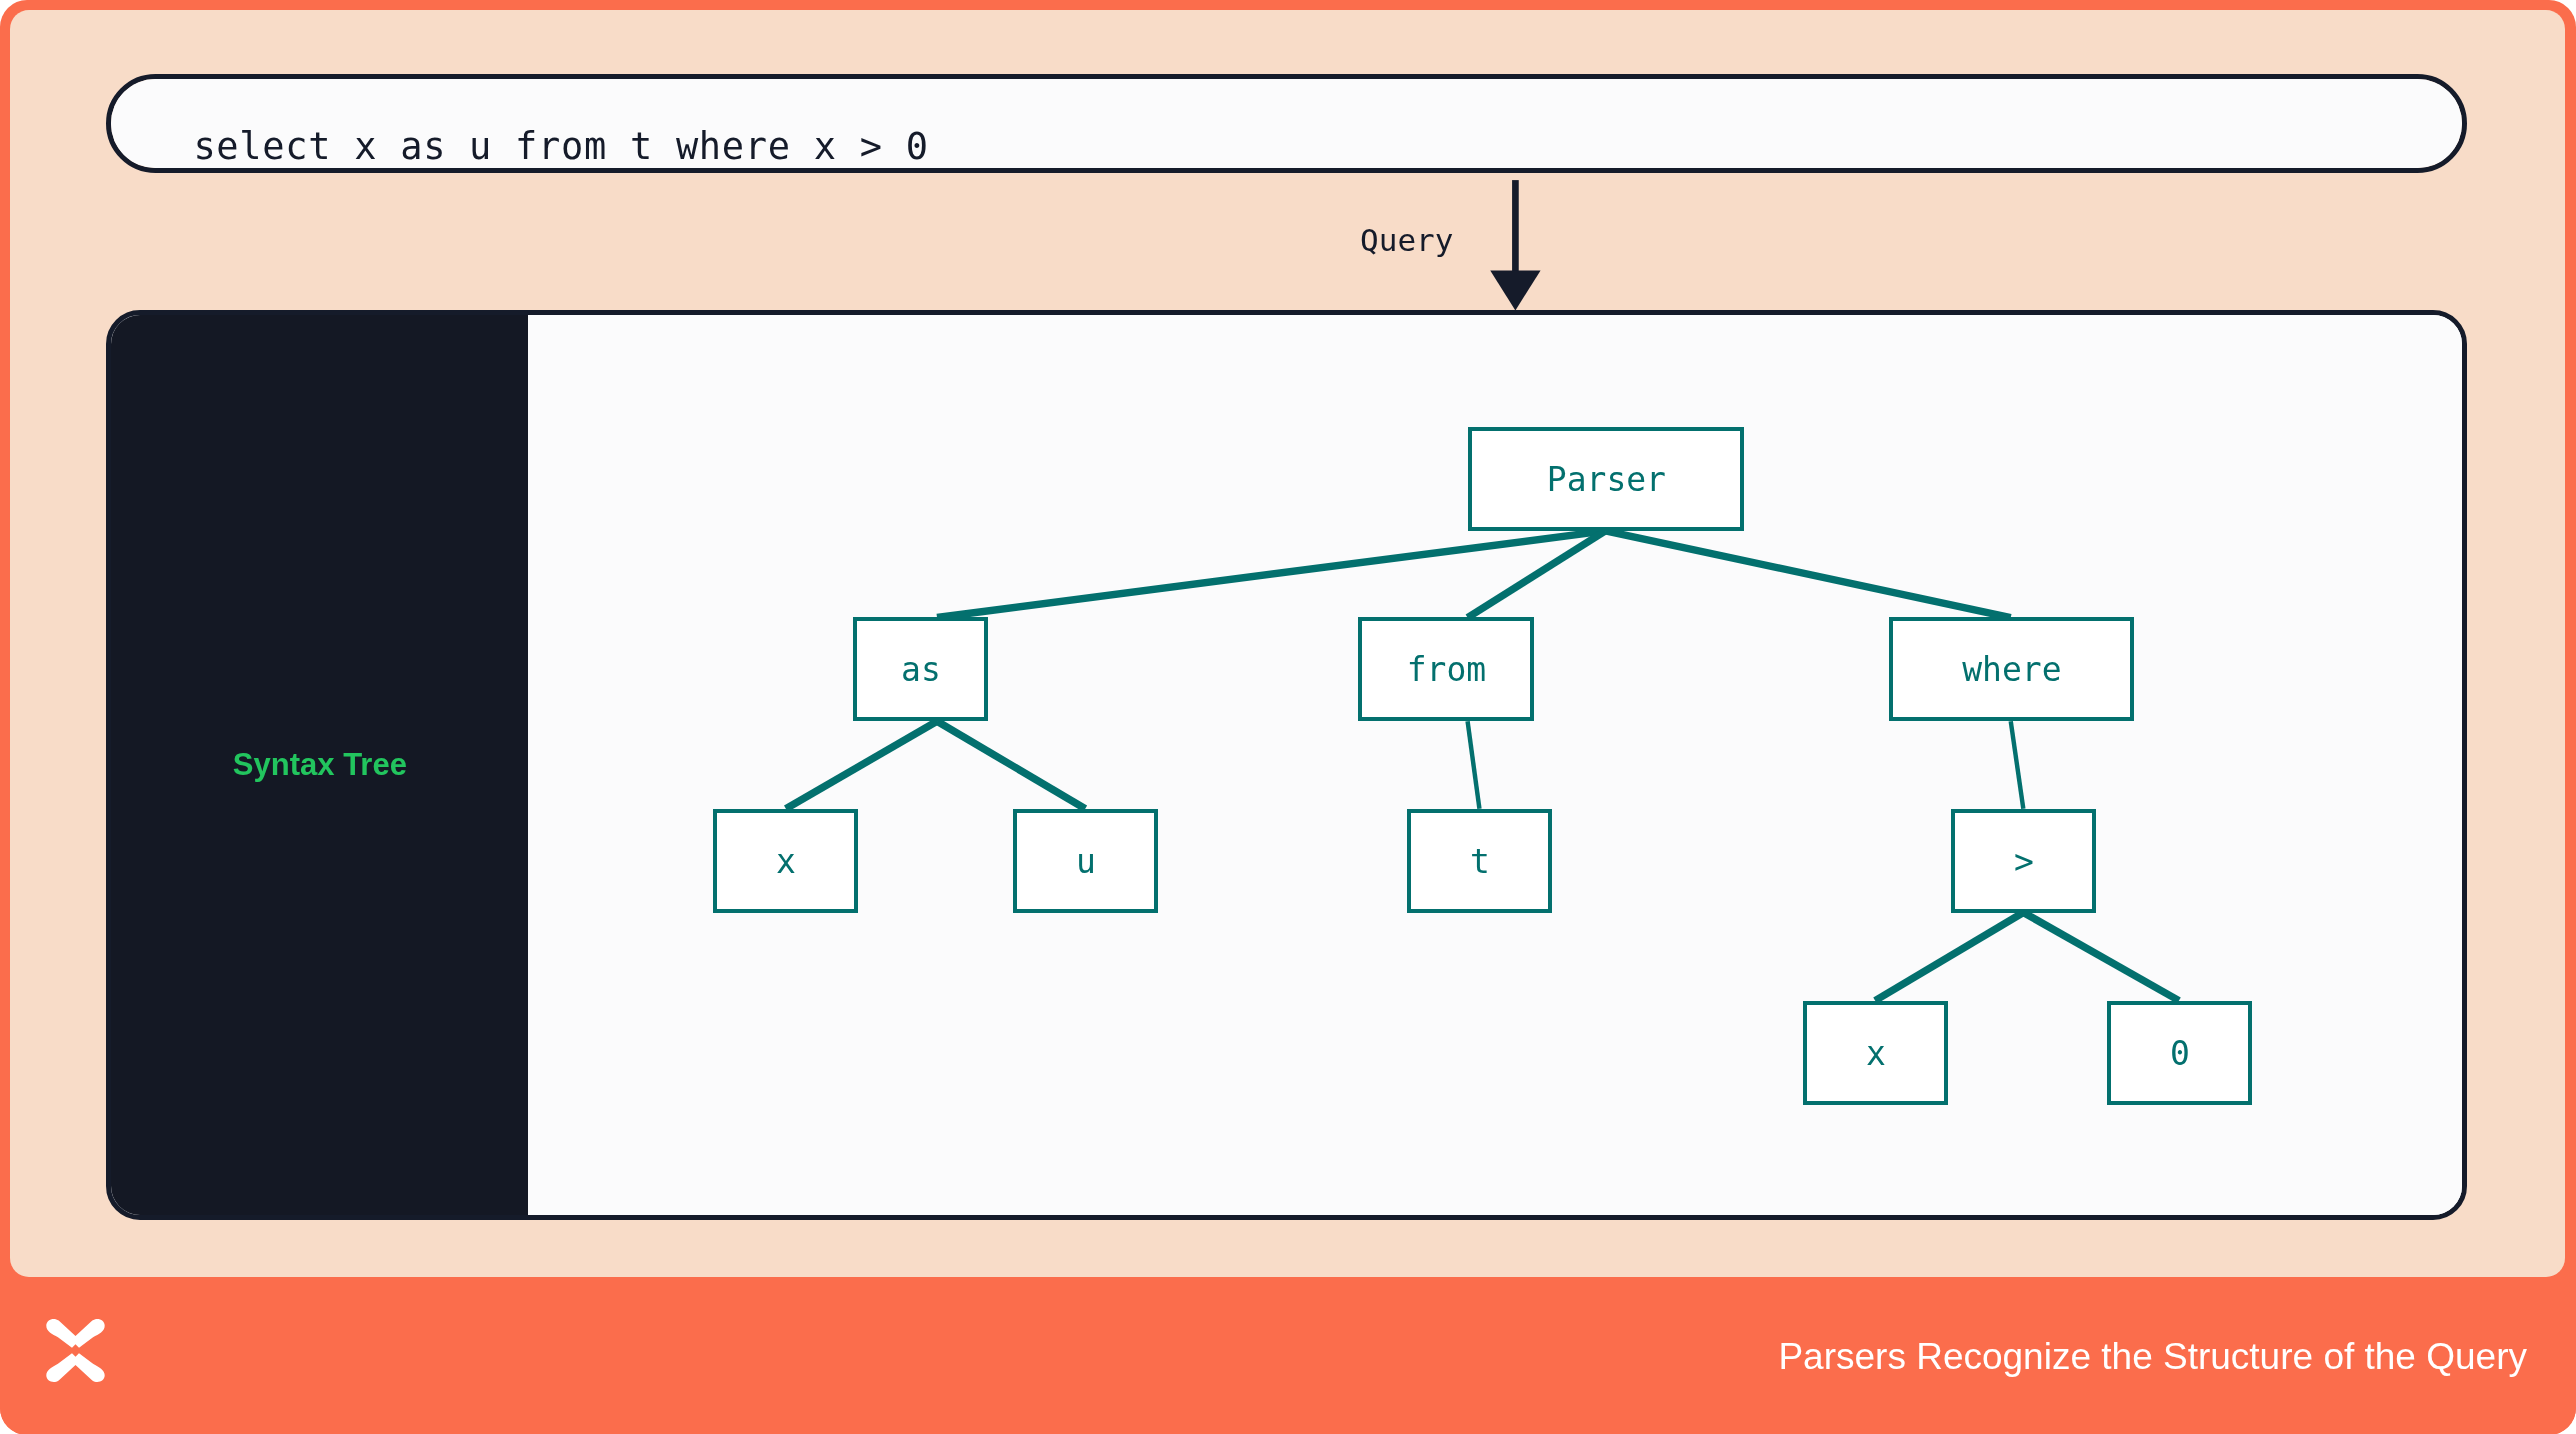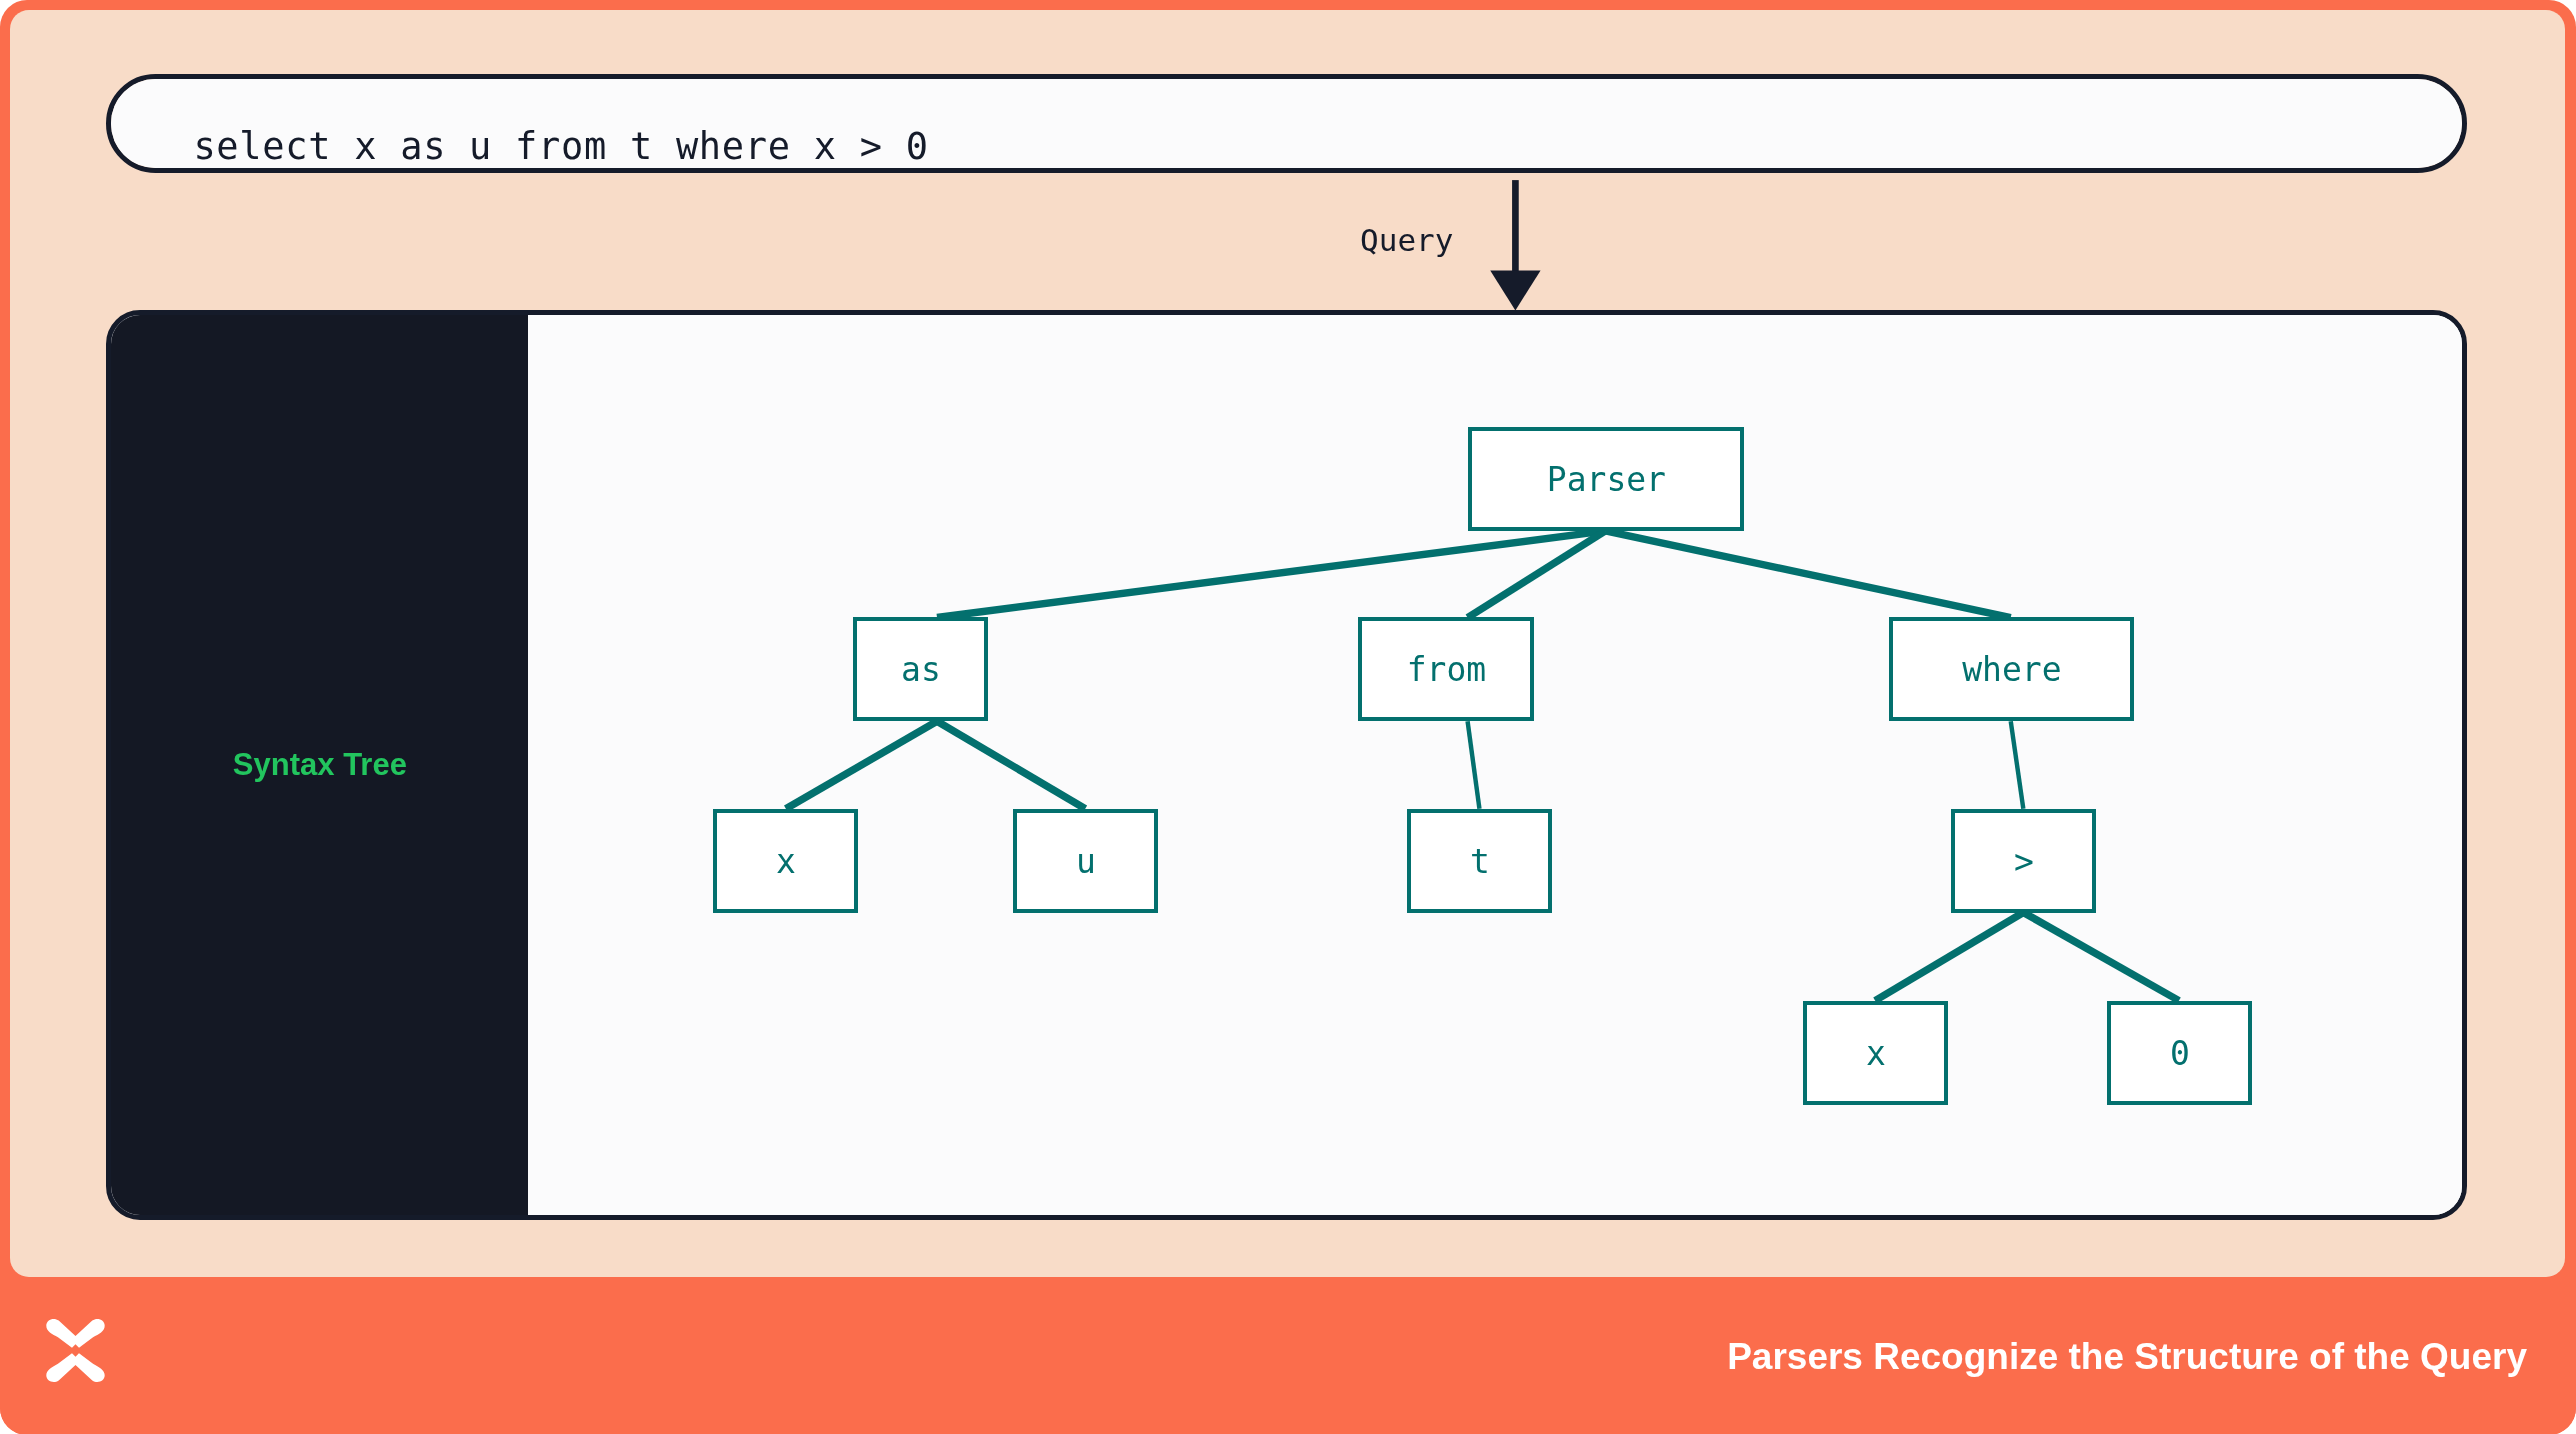--- a/index.html
+++ b/index.html
@@ -170,21 +170,21 @@
     width: 73px;
     height: 73px;
   }
   #footer-caption {
     position: absolute;
     right: 49px;
     top: 50%;
     transform: translateY(-50%);
     color: #ffffff;
     font-size: 37px;
-    font-weight: 700;
+    font-weight: 400;
     font-family: "Liberation Sans", sans-serif;
     white-space: nowrap;
   }
 </style>
 </head>
 <body>
 
 <div id="card">
 
   <div id="canvas">

